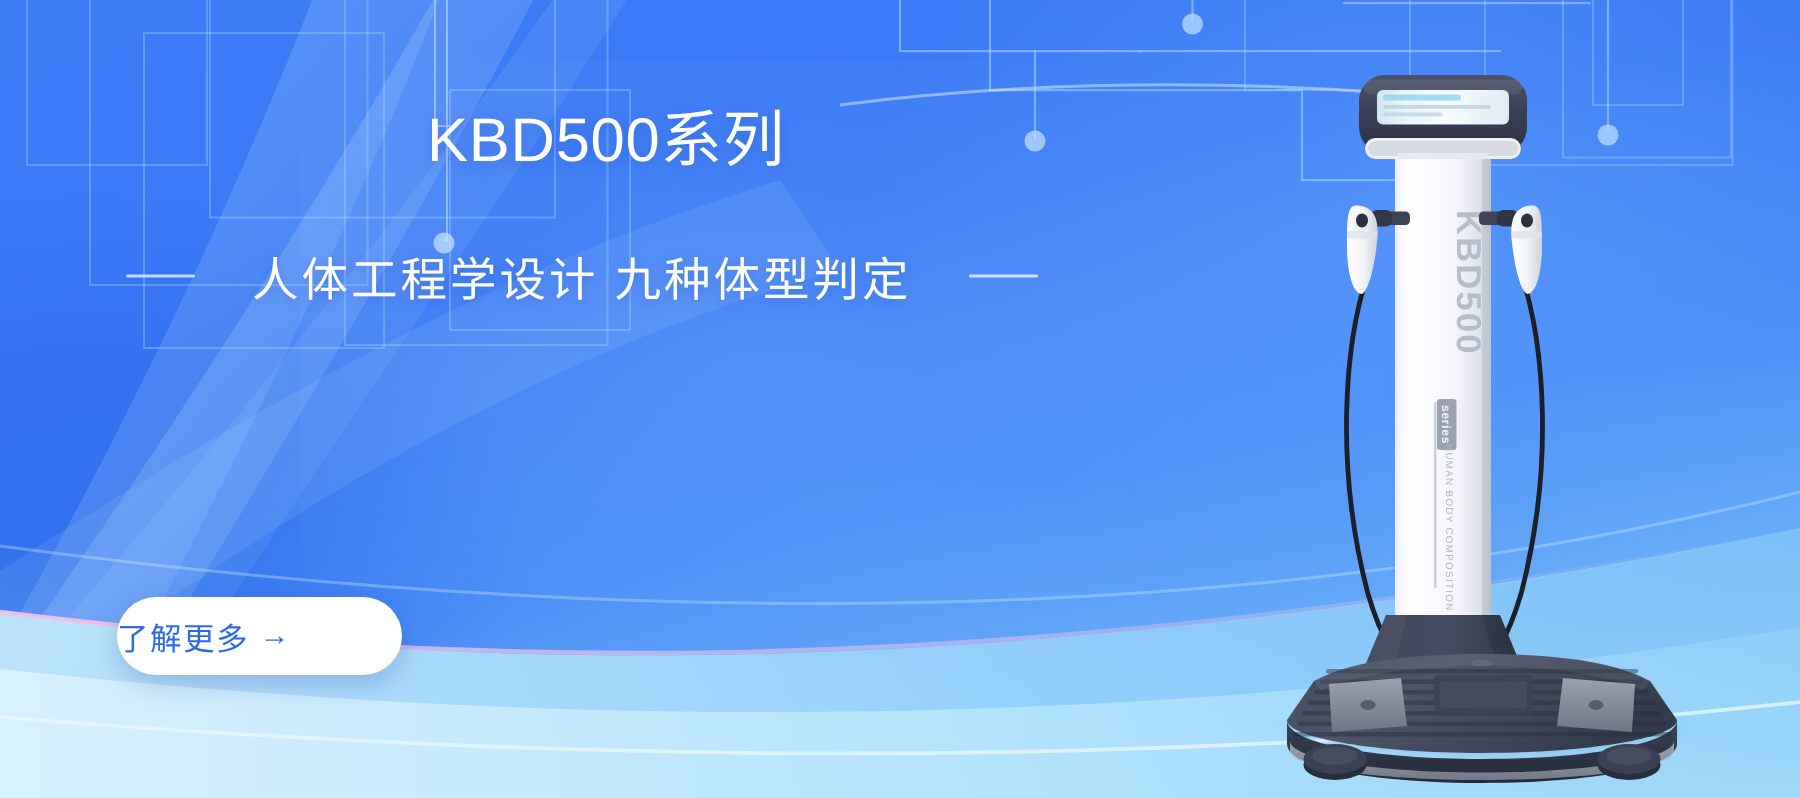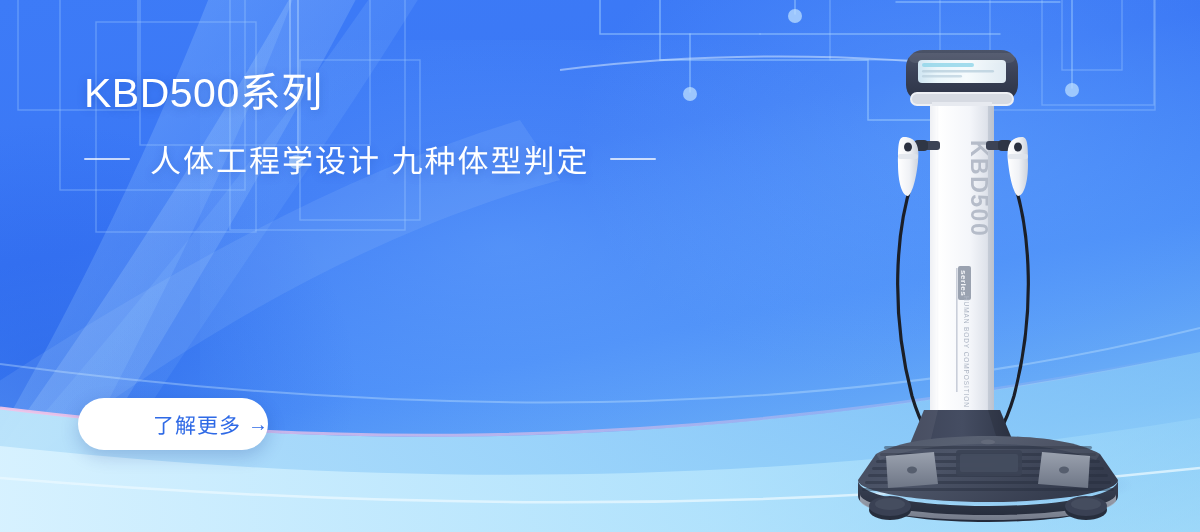--- a/index.html
+++ b/index.html
@@ -39,46 +39,47 @@
   
   #swoosh{position:absolute;left:0;bottom:0;width:1200px;height:300px;}
 
   
   .copy{position:absolute;left:84px;top:70px;width:640px;}
 
   .eyebrow{
     font-size:41px;line-height:1.15;color:#ffffff;letter-spacing:.5px;
     font-weight:400;text-shadow:0 2px 10px rgba(18,60,160,.30);
     white-space:nowrap;
+    text-align:center;
   }
   .headline{
     margin-top:6px;
     font-size:70px;line-height:1.12;font-weight:700;letter-spacing:2px;
     white-space:nowrap;
     background:linear-gradient(180deg,#ffffff 52%,#e4f6ff 100%);
     -webkit-background-clip:text;background-clip:text;
     -webkit-text-fill-color:transparent;color:transparent;
     filter:drop-shadow(2px 5px 6px rgba(22,64,170,.42));
   }
   .sub{
-    margin-top:19px;display:flex;align-items:center;gap:20px;white-space:nowrap;
+    margin-top:44px;display:flex;align-items:center;gap:38px;white-space:nowrap;
   }
   .sub .rule{
     display:block;width:46px;height:2px;background:rgba(255,255,255,.72);border-radius:2px;flex:0 0 auto;
   }
   .sub .txt{
     font-size:31px;color:#ffffff;letter-spacing:2px;font-weight:400;
     text-shadow:0 2px 8px rgba(20,64,170,.28);
   }
 
   .cta{
     position:absolute;left:78px;top:398px;
     width:190px;height:52px;border-radius:26px;
     background:#ffffff;border:none;cursor:pointer;
-    display:flex;align-items:center;justify-content:flex-end;gap:7px;
+    display:flex;align-items:center;justify-content:flex-start;gap:7px;
     box-shadow:0 6px 18px rgba(17,52,140,.22);
     padding:0;
   }
   .cta .lbl{
     font-size:21px;color:#2f6ae6;letter-spacing:1px;font-family:"Liberation Sans","DejaVu Sans",sans-serif;
   }
   .cta .arw{font-size:20px;color:#2f6ae6;line-height:1;}
 
   
   #device{position:absolute;left:838px;top:44px;width:300px;height:478px;}

